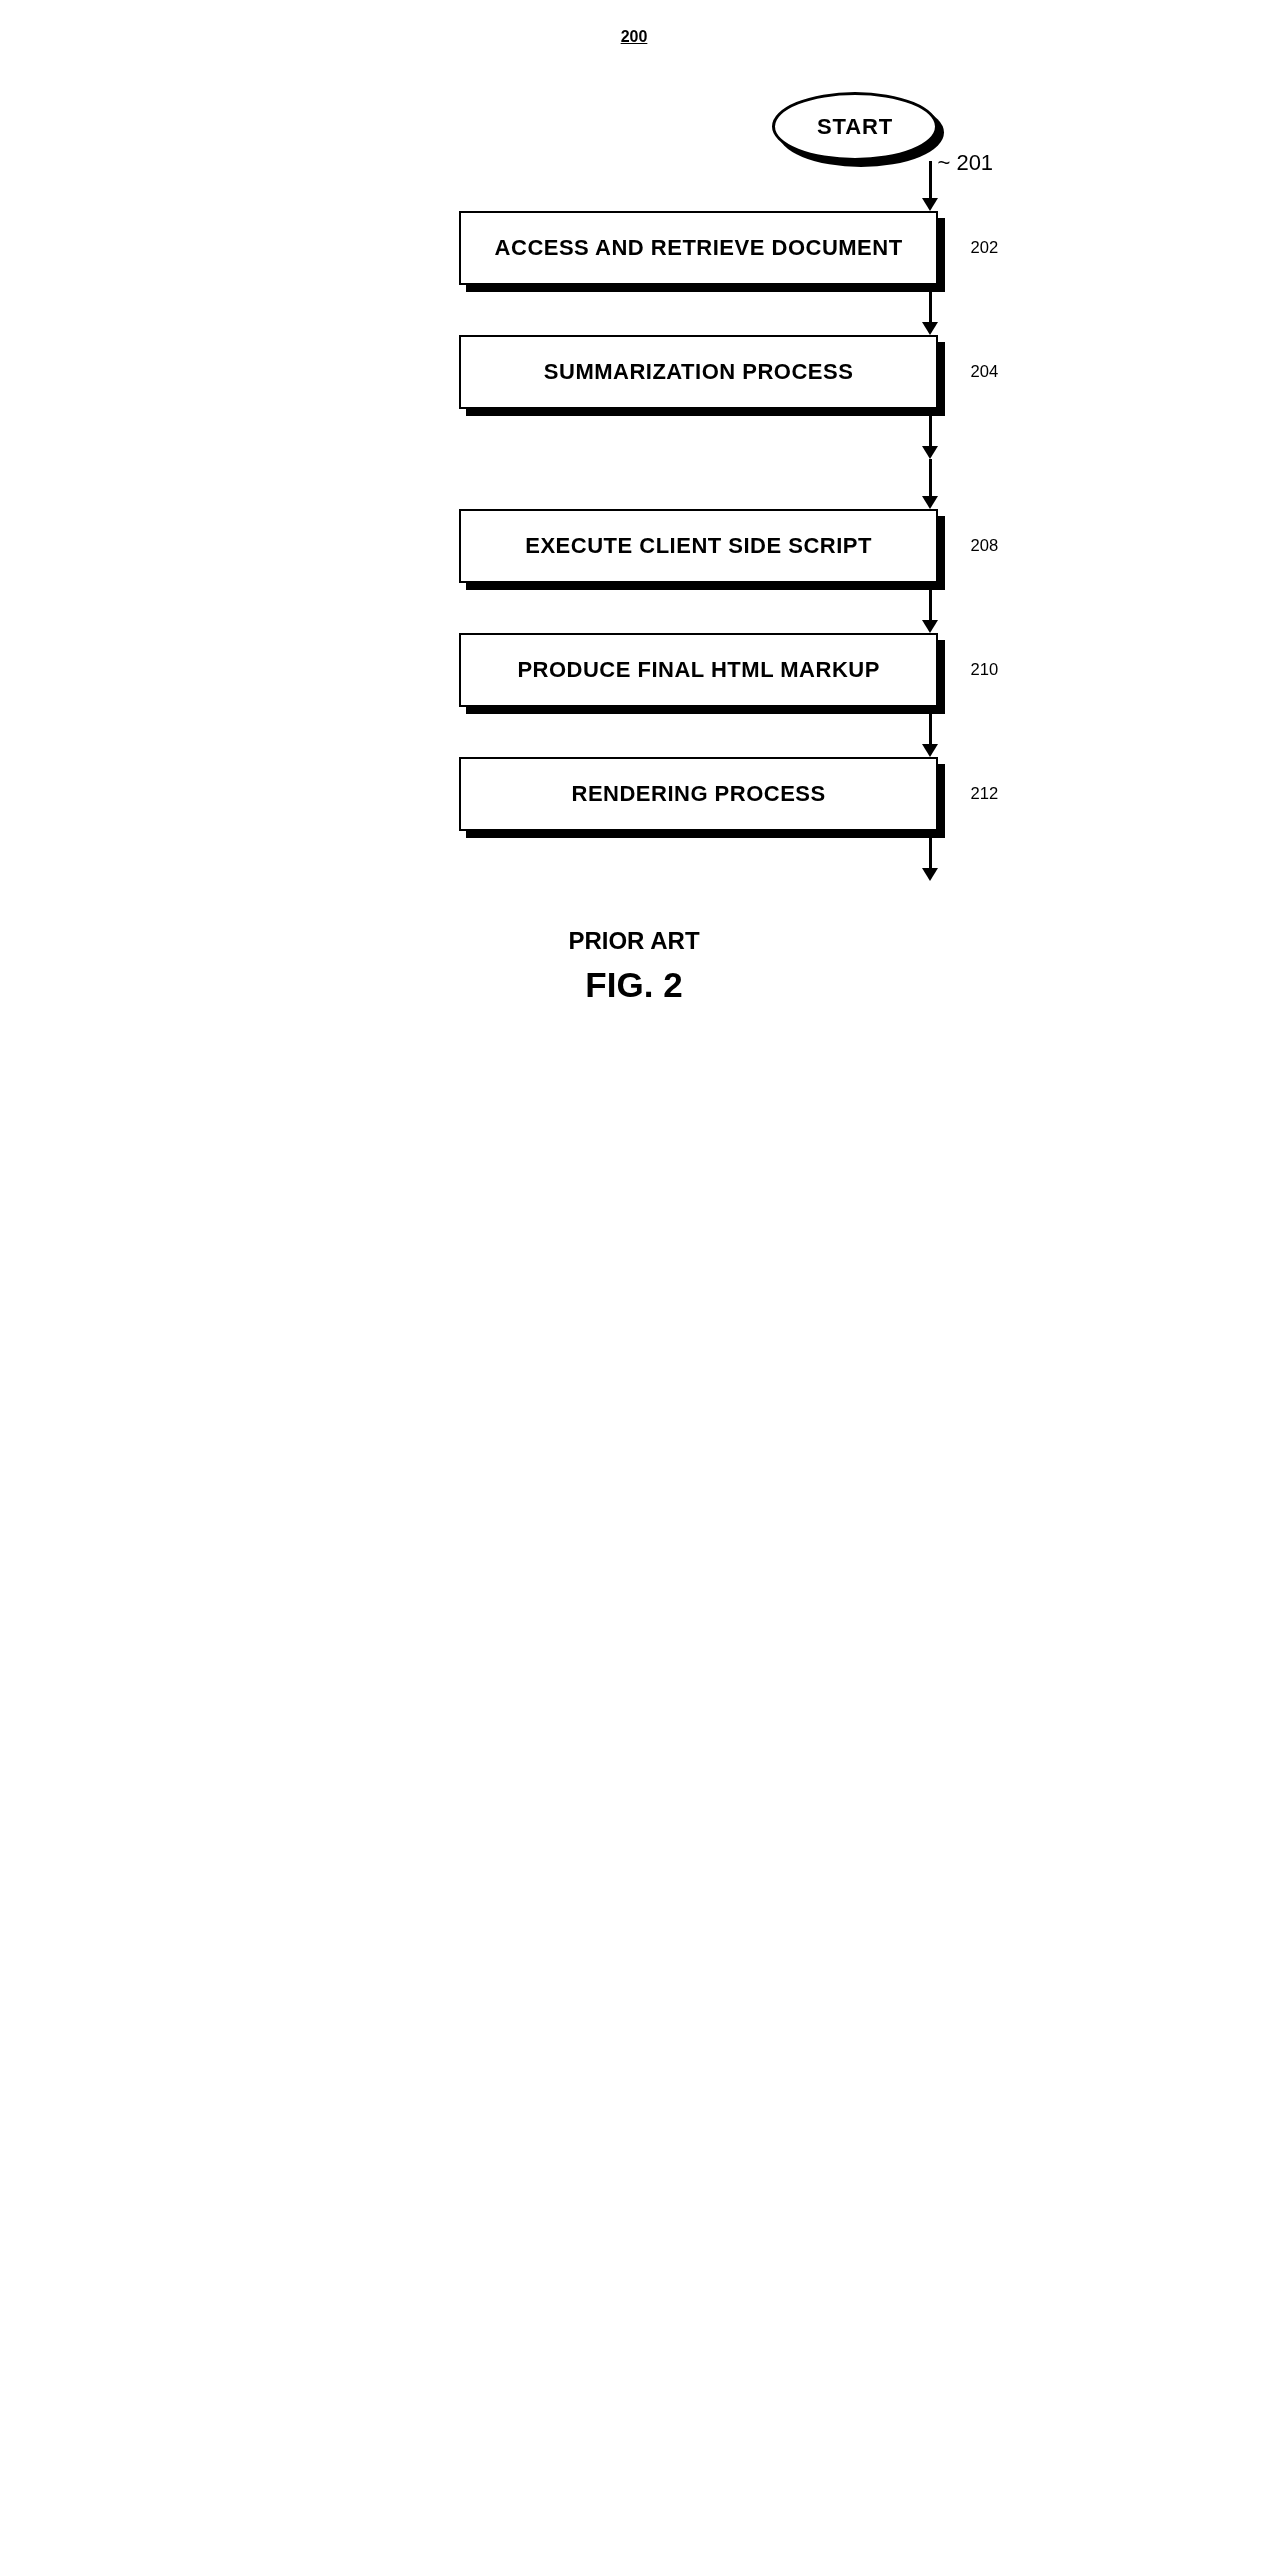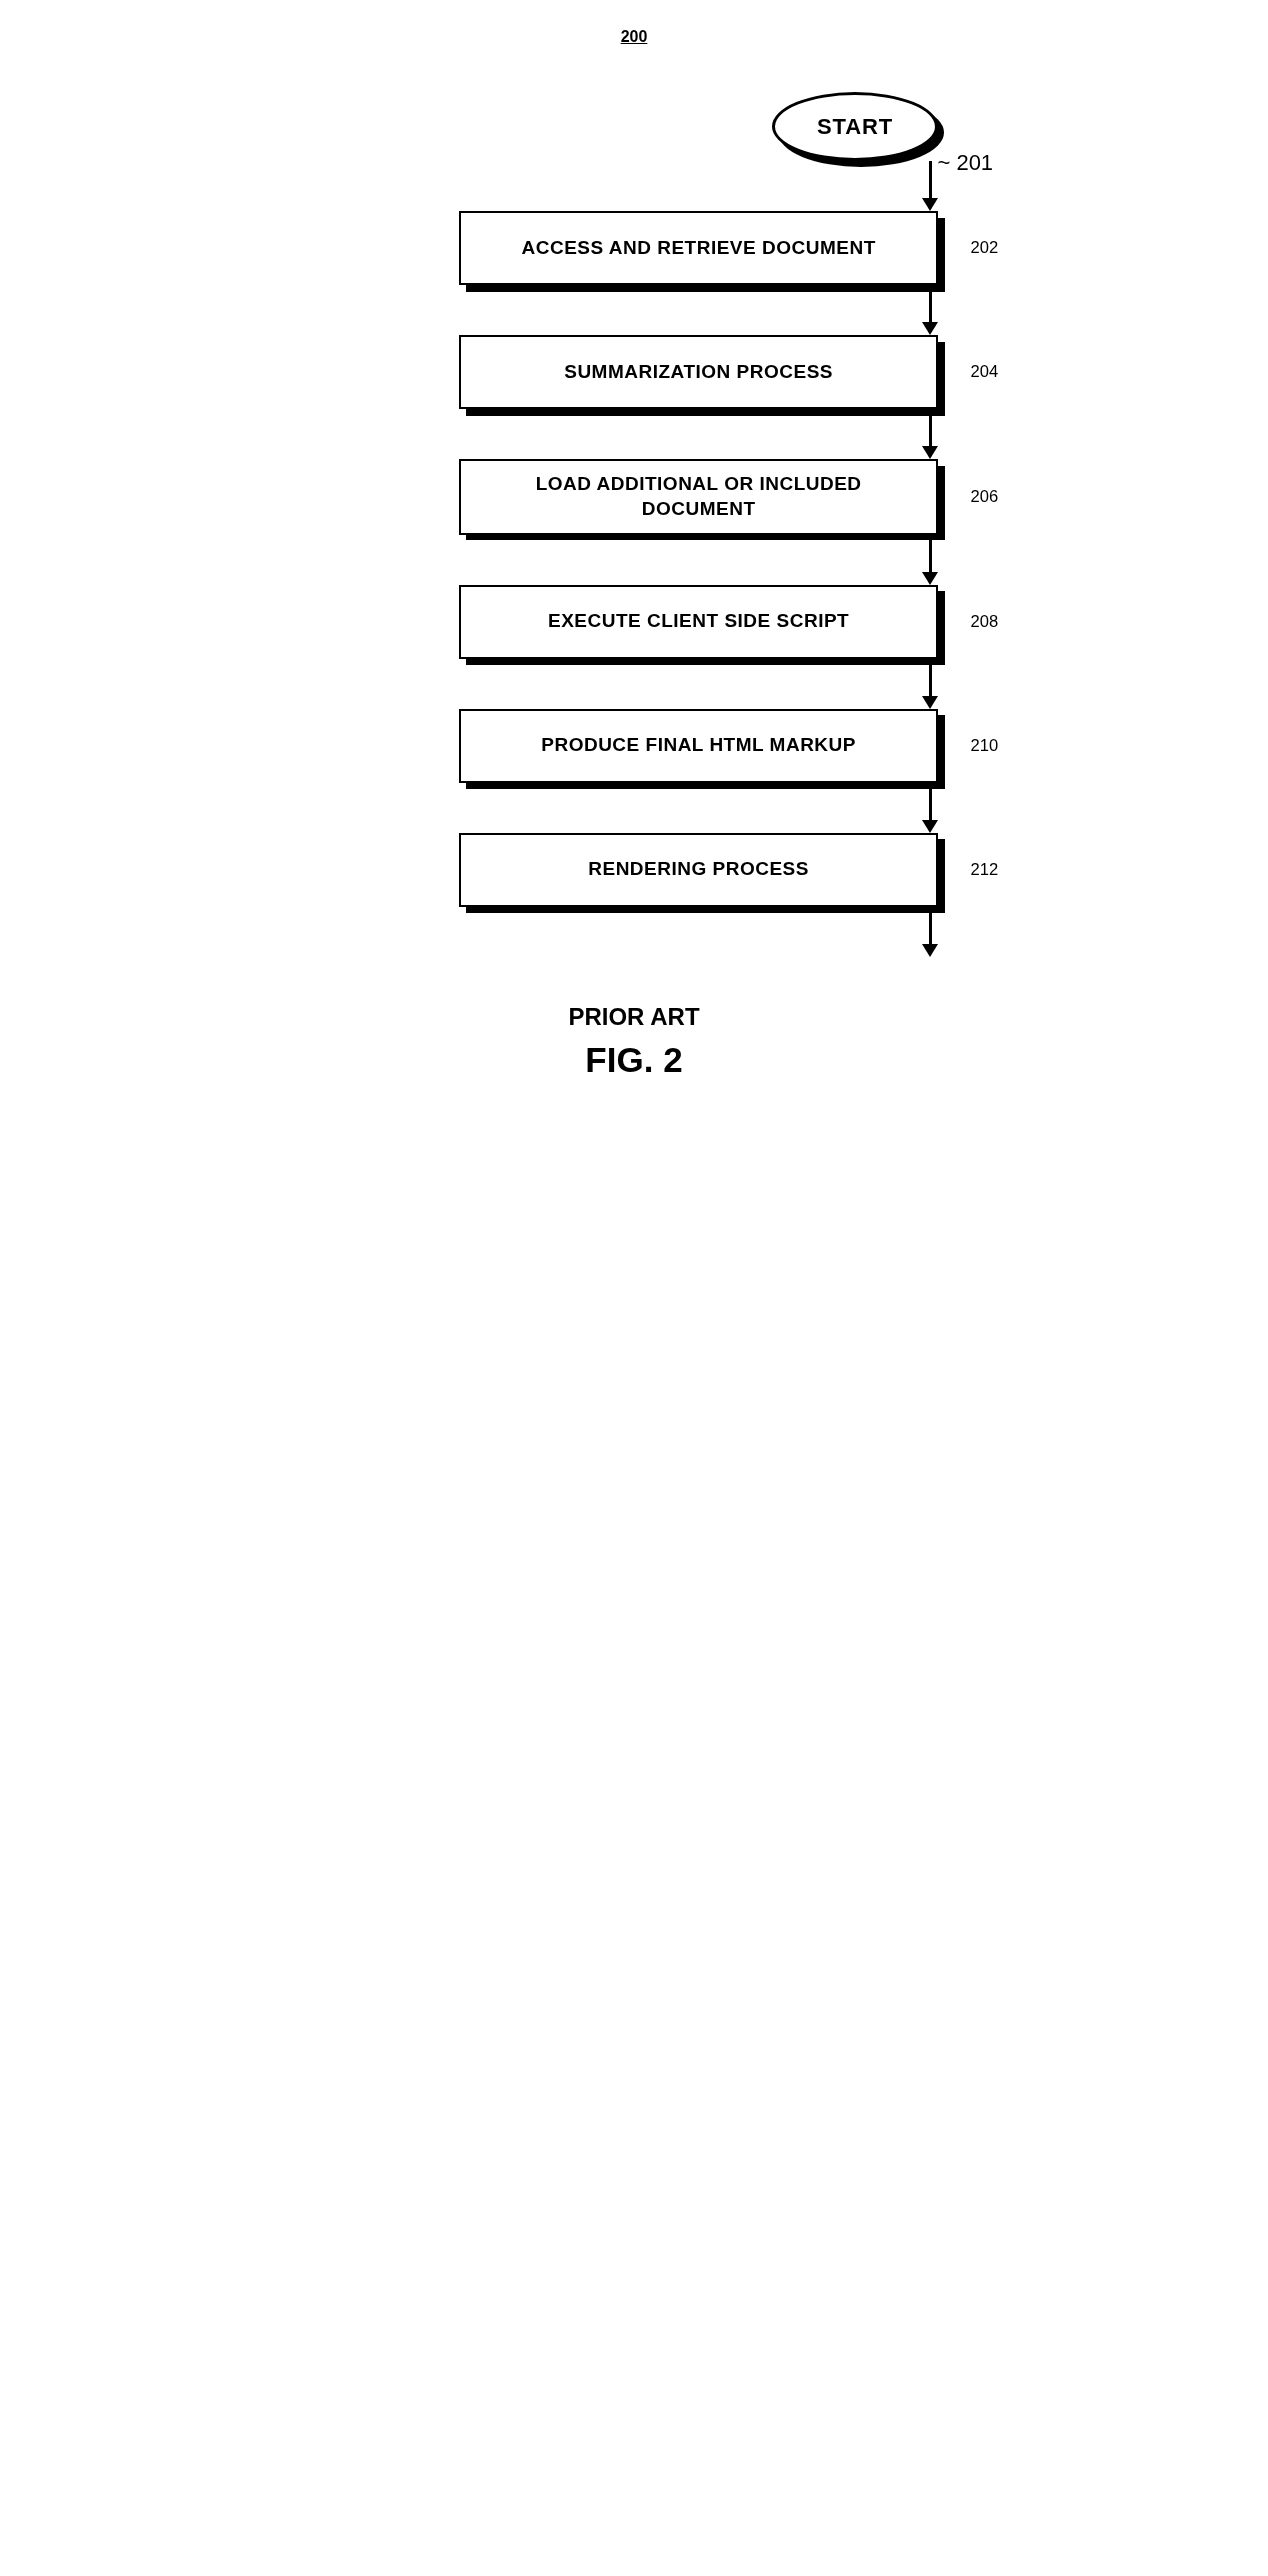--- a/index.html
+++ b/index.html
@@ -131,21 +131,21 @@
       position: absolute;
       width: 479px;
       min-height: 74px;
       background: #000;
       top: 6.4px;
       left: 6.4px;
       z-index: 0;
     }
 
     .process-box-text {
-      font-size: 19px;
+      font-size: 22px;
       font-weight: bold;
       text-align: center;
       line-height: 1.3;
       letter-spacing: 0.5px;
     }
 
     .ref-label {
       position: absolute;
       right: -60px;
       top: 50%;
@@ -215,27 +215,20 @@
         <span class="process-box-text">SUMMARIZATION PROCESS</span>
       </div>
       <span class="ref-label">204</span>
     </div>
 
     <div style="display:flex;flex-direction:column;align-items:center;">
       <div class="arrow-line"></div>
       <div class="arrow-head"></div>
     </div>
 
-    <div class="process-box-wrapper">
-      <div class="process-box-shadow" style="min-height:74px;"></div>
-      <div class="process-box">
-        <span class="process-box-text">LOAD ADDITIONAL OR INCLUDED DOCUMENT</span>
-      </div>
-      <span class="ref-label">206</span>
-    </div>
 
     <div style="display:flex;flex-direction:column;align-items:center;">
       <div class="arrow-line"></div>
       <div class="arrow-head"></div>
     </div>
 
     <div class="process-box-wrapper">
       <div class="process-box-shadow" style="min-height:74px;"></div>
       <div class="process-box">
         <span class="process-box-text">EXECUTE CLIENT SIDE SCRIPT</span>

